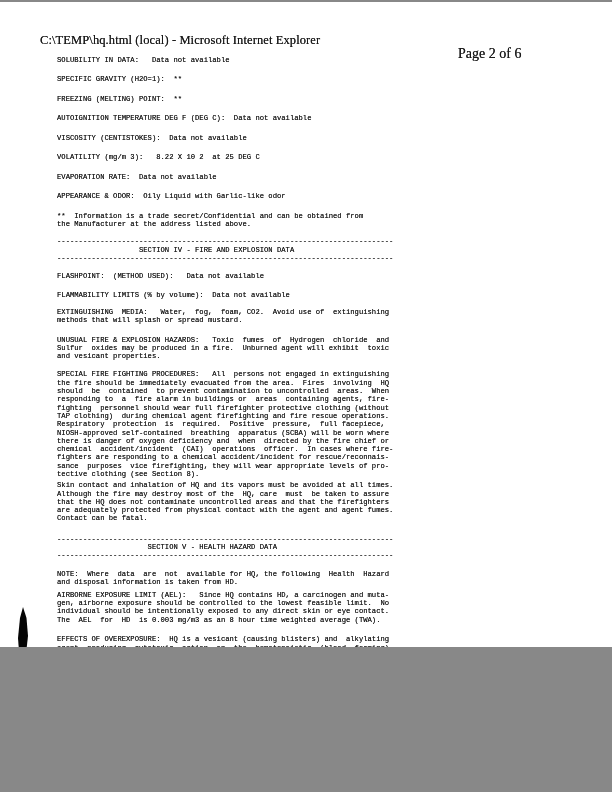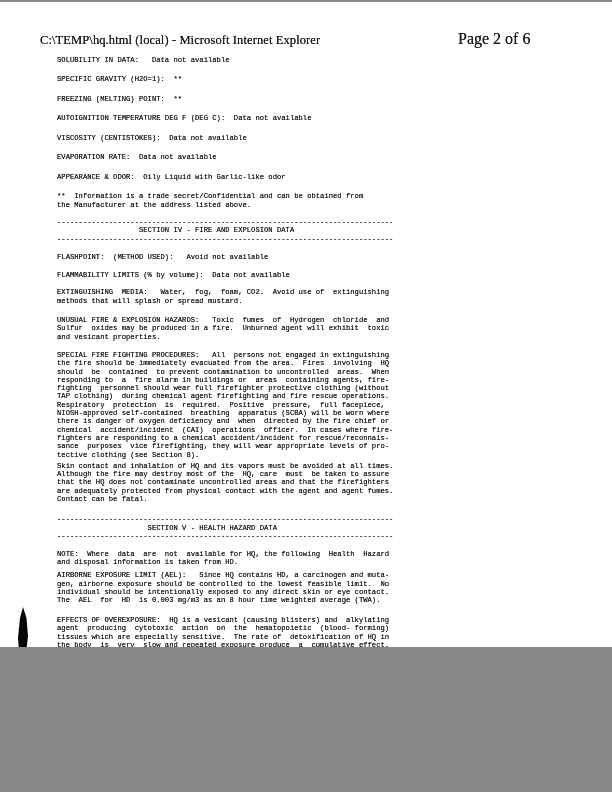--- a/index.html
+++ b/index.html
@@ -18,22 +18,22 @@
     left: 40px;
     top: 31px;
     font-size: 12.5px;
     letter-spacing: 0.1px;
     text-shadow: 0 0 0.5px #333;
     white-space: nowrap;
   }
   .page-indicator {
     position: absolute;
     left: 458px;
-    top: 28px;
-    font-size: 16px;
+    top: 44px;
+    font-size: 14px;
     text-shadow: 0 0 0.5px #333;
     white-space: nowrap;
   }
   .doc {
     position: absolute;
     left: 57px;
     top: 54px;
     width: 400px;
     font-family: "Liberation Mono", "DejaVu Sans Mono", monospace;
     font-size: 7.2px;
@@ -86,31 +86,32 @@
 
   <span class="header-title">C:\TEMP\hq.html (local) - Microsoft Internet Explorer</span>
   <span class="page-indicator">Page 2 of 6</span>
 
   <div class="doc">
     <pre class="prop">SOLUBILITY IN DATA:   Data not available</pre>
     <pre class="prop">SPECIFIC GRAVITY (H2O=1):  **</pre>
     <pre class="prop">FREEZING (MELTING) POINT:  **</pre>
     <pre class="prop">AUTOIGNITION TEMPERATURE DEG F (DEG C):  Data not available</pre>
     <pre class="prop">VISCOSITY (CENTISTOKES):  Data not available</pre>
+    <pre class="prop">VOLATILITY (mg/m 3):   8.22 X 10 2  at 25 DEG C</pre>
     <pre class="prop">EVAPORATION RATE:  Data not available</pre>
     <pre class="prop">APPEARANCE &amp; ODOR:  Oily Liquid with Garlic-like odor</pre>
 
     <pre style="margin-top:10px">**  Information is a trade secret/Confidential and can be obtained from
 the Manufacturer at the address listed above.</pre>
 
     <pre style="margin-top:9px">------------------------------------------------------------------------------
                    SECTION IV - FIRE AND EXPLOSION DATA
 ------------------------------------------------------------------------------</pre>
 
-    <pre style="margin-top:10px">FLASHPOINT:  (METHOD USED):   Avoid not available</pre>
+    <pre style="margin-top:10px">FLASHPOINT:  (METHOD USED):   Data not available</pre>
     <pre style="margin-top:10px">FLAMMABILITY LIMITS (% by volume):  Data not available</pre>
 
     <pre style="margin-top:9px">EXTINGUISHING  MEDIA:   Water,  fog,  foam, CO2.  Avoid use of  extinguishing
 methods that will splash or spread mustard.</pre>
     <pre style="margin-top:11px">UNUSUAL FIRE &amp; EXPLOSION HAZARDS:   Toxic  fumes  of  Hydrogen  chloride  and
 Sulfur  oxides may be produced in a fire.  Unburned agent will exhibit  toxic
 and vesicant properties.</pre>
     <pre style="margin-top:10px">SPECIAL FIRE FIGHTING PROCEDURES:   All  persons not engaged in extinguishing
 the fire should be immediately evacuated from the area.  Fires  involving  HQ
 should  be  contained  to prevent contamination to uncontrolled  areas.  When

